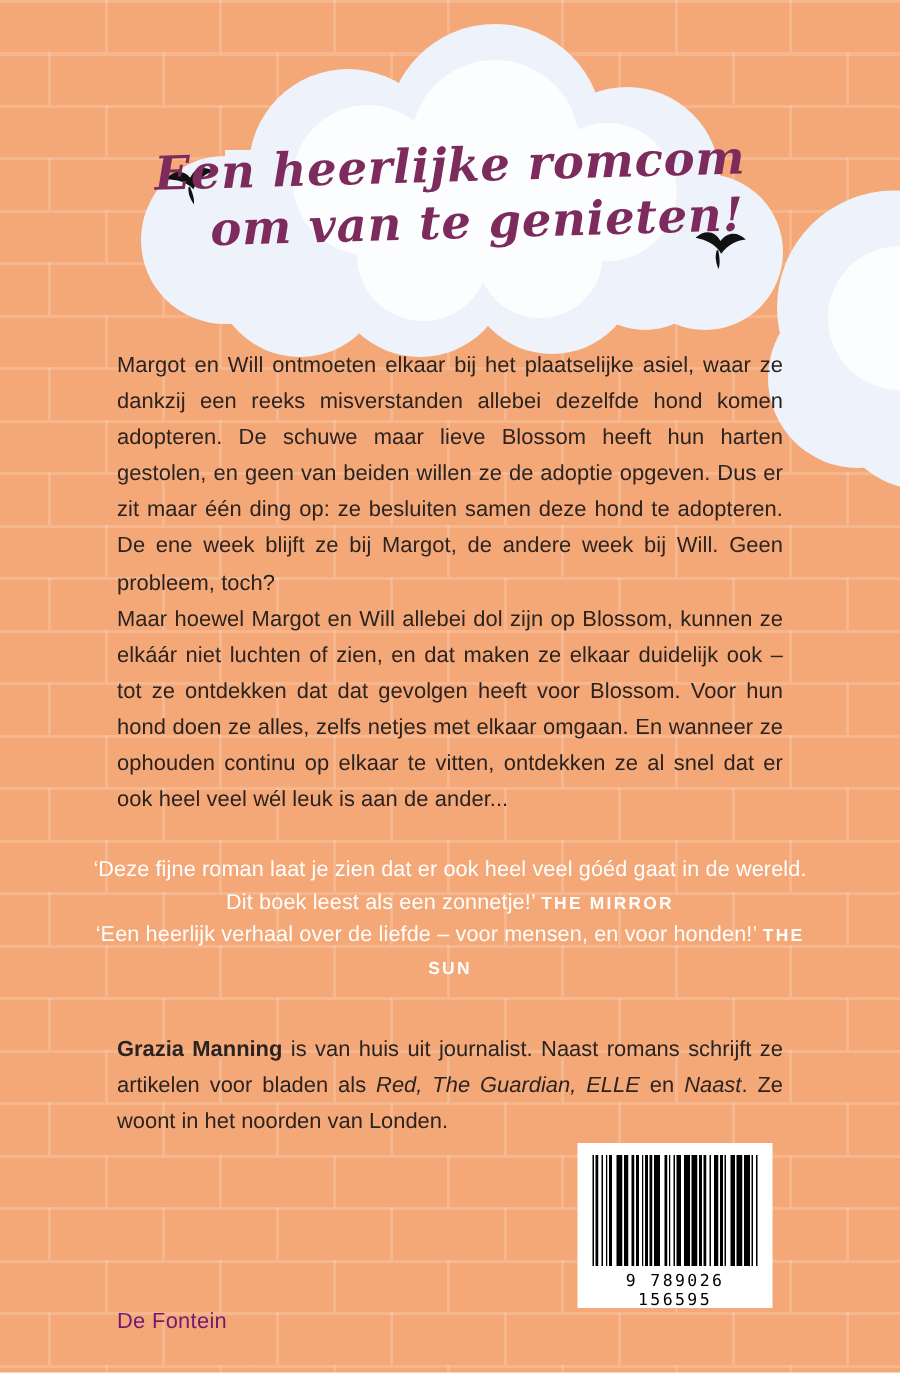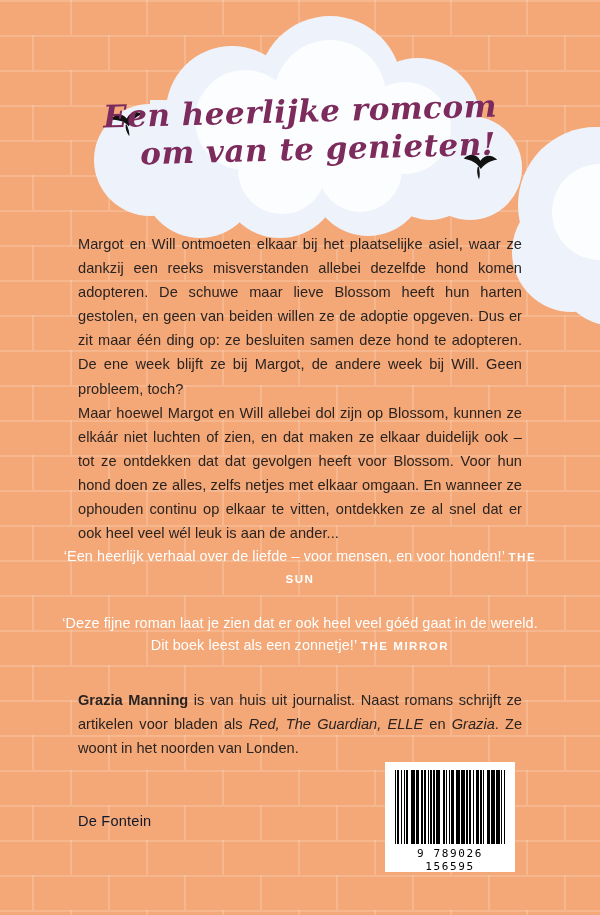--- a/index.html
+++ b/index.html
@@ -125,22 +125,22 @@
     line-height: 24.1px;
     text-align: justify;
   }
   .bio b { font-weight: bold; }
   .bio i { }
 
   
   .publisher {
     position: absolute;
     left: 78px;
-    top: 813px;
-    color: #0f172a;
+    top: 873px;
+    color: #701a75;
     font-size: 14.6px;
     letter-spacing: 0.2px;
   }
 
   
   .barcode-box {
     position: absolute;
     left: 385px;
     top: 762px;
     width: 130px;
@@ -248,32 +248,32 @@
     <div class="headline-line l1">Een heerlijke romcom</div>
     <div class="headline-line l2">om van te genieten!</div>
   </div>
 
   <div class="body-block">
     <p class="blurb first">Margot en Will ontmoeten elkaar bij het plaatselijke asiel, waar ze dankzij een reeks misverstanden allebei dezelfde hond komen adopteren. De schuwe maar lieve Blossom heeft hun harten gestolen, en geen van beiden willen ze de adoptie opgeven. Dus er zit maar één ding op: ze besluiten samen deze hond te adopteren. De ene week blijft ze bij Margot, de andere week bij Will. Geen probleem, toch?</p>
     <p class="blurb second">Maar hoewel Margot en Will allebei dol zijn op Blossom, kunnen ze elkáár niet luchten of zien, en dat maken ze elkaar duidelijk ook – tot ze ontdekken dat dat gevolgen heeft voor Blossom. Voor hun hond doen ze alles, zelfs netjes met elkaar omgaan. En wanneer ze ophouden continu op elkaar te vitten, ontdekken ze al snel dat er ook heel veel wél leuk is aan de ander...</p>
   </div>
 
   <div class="quotes">
+    <div class="quote second">
+      <span>‘Deze fijne roman laat je zien dat er ook heel veel góéd gaat in de wereld. Dit boek leest als een zonnetje!’</span>
+      <span class="quote-source">THE MIRROR</span>
+    </div>
     <div class="quote first">
       <span>‘Een heerlijk verhaal over de liefde – voor mensen, en voor honden!’</span>
       <span class="quote-source">THE SUN</span>
     </div>
-    <div class="quote second">
-      <span>‘Deze fijne roman laat je zien dat er ook heel veel góéd gaat in de wereld. Dit boek leest als een zonnetje!’</span>
-      <span class="quote-source">THE MIRROR</span>
-    </div>
   </div>
 
   <div class="bio">
-    <b>Grazia Manning</b><span> is van huis uit journalist. Naast romans schrijft ze artikelen voor bladen als </span><i>Red, The Guardian, ELLE</i><span> en </span><i>Grazia</i><span>. Ze woont in het noorden van Londen.</span>
+    <b>Grazia Manning</b><span> is van huis uit journalist. Naast romans schrijft ze artikelen voor bladen als </span><i>Red, The Guardian, ELLE</i><span> en </span><i>Naast</i><span>. Ze woont in het noorden van Londen.</span>
   </div>
 
   <div class="publisher">De Fontein</div>
 
   <div class="barcode-box">
     <div class="barcode-bars" id="barcode-bars">
         <span style="flex: 1 0 0px; background: rgb(0, 0, 0);"></span>
         <span style="flex: 1 0 0px; background: rgb(255, 255, 255);"></span>
         <span style="flex: 1 0 0px; background: rgb(0, 0, 0);"></span>
         <span style="flex: 2 0 0px; background: rgb(255, 255, 255);"></span>

